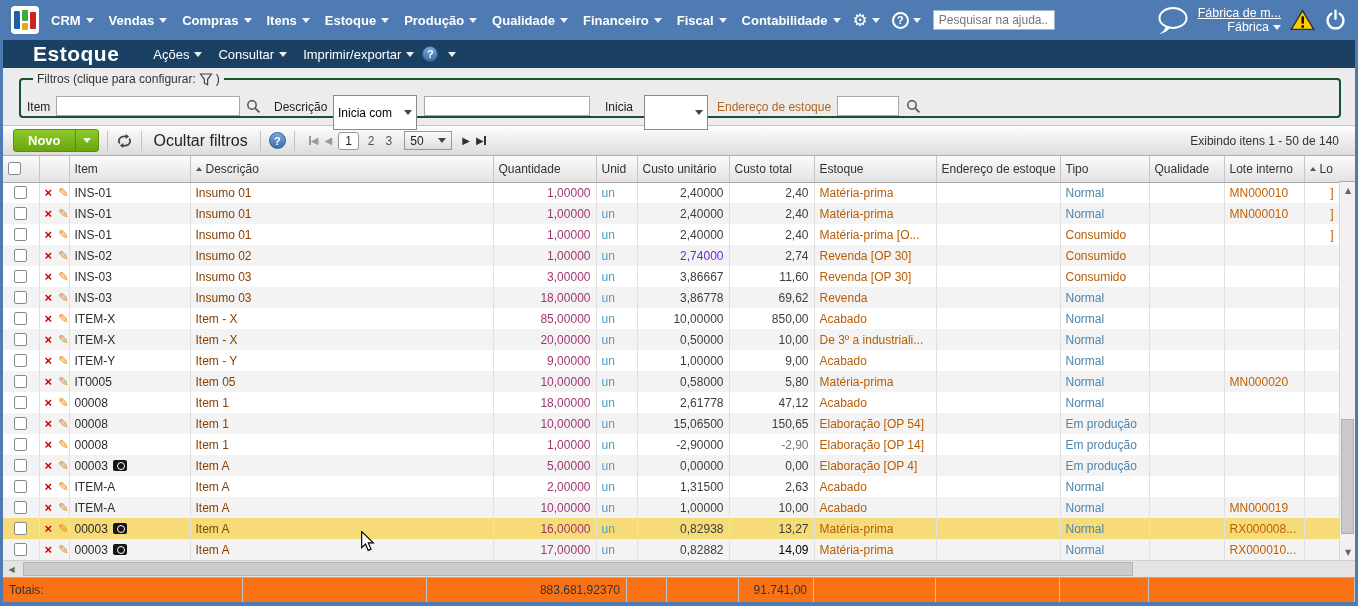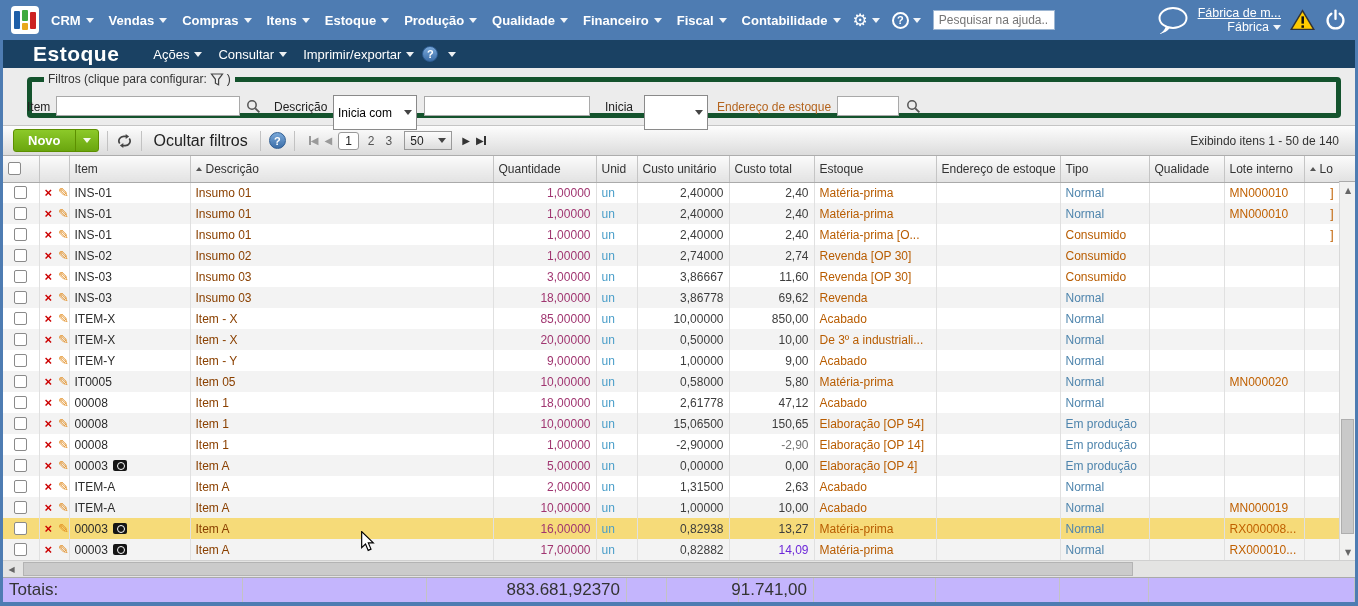--- a/index.html
+++ b/index.html
@@ -38,22 +38,22 @@
   .modulebar { height:28px; background:#1a4163; display:flex; align-items:center; color:#fff; padding-left:30px; }
   .module-title { font-size:21px; font-weight:bold; letter-spacing:.5px; margin-right:34px; }
   .mod-menus { display:flex; align-items:center; gap:16px; }
   .mod-item { display:flex; align-items:center; gap:5px; font-size:13px; cursor:pointer; white-space:nowrap; }
   .mod-help { width:16px; height:16px; border-radius:50%; background:linear-gradient(#7aa9da,#3c6ea8);
               border:1px solid #2f5d92; color:#fff; font-size:11px; font-weight:bold;
               display:flex; align-items:center; justify-content:center; margin-left:8px; cursor:pointer; }
 
   
   .filterbar { position:relative; height:57px; background:#ececec; }
-  .filterbar fieldset { position:absolute; left:24px; right:14px; top:4px; height:46px;
-                        border:5px solid #14532d; border-radius:4px; }
+  .filterbar fieldset { position:absolute; left:16px; right:14px; top:4px; height:46px;
+                        border:2px solid #14532d; border-radius:4px; }
   .filterbar legend { margin-left:12px; padding:0 4px; font-size:12px; color:#333;
                       display:flex; align-items:center; gap:3px; }
   .flabel { position:absolute; font-size:12px; color:#222; top:32px; white-space:nowrap; }
   .flabel.orange { color:#b4641e; }
   .finput { position:absolute; top:28px; height:20px; border:1px solid #a9a9a9; background:#fff; font-size:12px; padding:0 4px; }
   .fsel { position:absolute; top:27px; height:35px; border:1px solid #8a8a8a; background:#fff; font-size:12px;
           display:flex; align-items:center; padding:0 4px; gap:6px; cursor:pointer; }
   .fsel .caret { margin-left:auto; }
   .mag { position:absolute; cursor:pointer; }
 
@@ -114,21 +114,21 @@
   .vs-thumb { position:absolute; left:1px; width:13px; top:237px; height:115px; background:#c9c9c9;
               border:1px solid #aeaeae; cursor:grab; }
   
   .hscroll { position:relative; height:17px; background:#e4e4e3; border-top:1px solid #d0d0d0; }
   .hs-btn { position:absolute; left:0; top:0; width:17px; height:16px; display:flex; align-items:center; justify-content:center;
             font-family:"DejaVu Sans",sans-serif; font-size:8px; color:#666; cursor:pointer; background:#e4e4e3; }
   .hs-thumb { position:absolute; left:20px; top:1px; width:1110px; height:14px; background:#cbcbcb;
               border:1px solid #b3b3b3; cursor:grab; }
 
   
-  .totals { height:25px; background:#c4b5fd; border-top:1px solid #aaa; display:flex; font-size:17px; color:#333; }
+  .totals { height:25px; background:#f97316; border-top:1px solid #aaa; display:flex; font-size:12px; color:#333; }
   .tcell { border-right:1px solid #c3c3c3; height:100%; display:flex; align-items:center; padding:0 6px; }
   .tcell.r { justify-content:flex-end; }
 
   
   .cursor { position:absolute; left:357px; top:531px; z-index:50; pointer-events:none; }
 </style>
 </head>
 <body>
 
 <div class="app">
@@ -395,21 +395,21 @@
             <td style="color: rgb(192, 96, 0);"></td>
             <td class="r" style="color: rgb(192, 96, 0);">]</td>
           </tr>
           <tr class="odd">
             <td class="c" style="text-align: center;"><span class="cb"></span></td>
             <td><span class="ico-del">×</span><span class="ico-edit">✎</span></td>
             <td style="color: rgb(43, 43, 43);"><span>INS-02</span></td>
             <td style="color: rgb(138, 64, 0);">Insumo 02</td>
             <td class="r" style="color: rgb(160, 53, 112);">1,00000</td>
             <td style="color: rgb(74, 158, 201);">un</td>
-            <td class="r" style="color: #404040;">2,74000</td>
+            <td class="r" style="color: #6d28d9;">2,74000</td>
             <td class="r" style="color: rgb(61, 61, 61);">2,74</td>
             <td style="color: rgb(184, 92, 0);">Revenda [OP 30]</td>
             <td style="color: rgb(184, 92, 0);"></td>
             <td style="color: rgb(184, 92, 0);">Consumido</td>
             <td style="color: rgb(79, 133, 173);"></td>
             <td style="color: rgb(192, 96, 0);"></td>
             <td class="r" style="color: rgb(192, 96, 0);"></td>
           </tr>
           <tr class="even">
             <td class="c" style="text-align: center;"><span class="cb"></span></td>
@@ -620,21 +620,21 @@
             <td class="r" style="color: rgb(192, 96, 0);"></td>
           </tr>
           <tr class="odd">
             <td class="c" style="text-align: center;"><span class="cb"></span></td>
             <td><span class="ico-del">×</span><span class="ico-edit">✎</span></td>
             <td style="color: rgb(43, 43, 43);"><span>00003</span><span class="cam"></span></td>
             <td style="color: rgb(138, 64, 0);">Item A</td>
             <td class="r" style="color: rgb(160, 53, 112);">17,00000</td>
             <td style="color: rgb(74, 158, 201);">un</td>
             <td class="r" style="color: rgb(61, 61, 61);">0,82882</td>
-            <td class="r" style="color: #6d28d9;">14,09</td>
+            <td class="r" style="color: #000000;">14,09</td>
             <td style="color: rgb(184, 92, 0);">Matéria-prima</td>
             <td style="color: rgb(184, 92, 0);"></td>
             <td style="color: rgb(79, 133, 173);">Normal</td>
             <td style="color: rgb(79, 133, 173);"></td>
             <td style="color: rgb(192, 96, 0);">RX000010...</td>
             <td class="r" style="color: rgb(192, 96, 0);"></td>
           </tr>
         </tbody>
       </table>
     <div class="hdr-spacer"></div>

